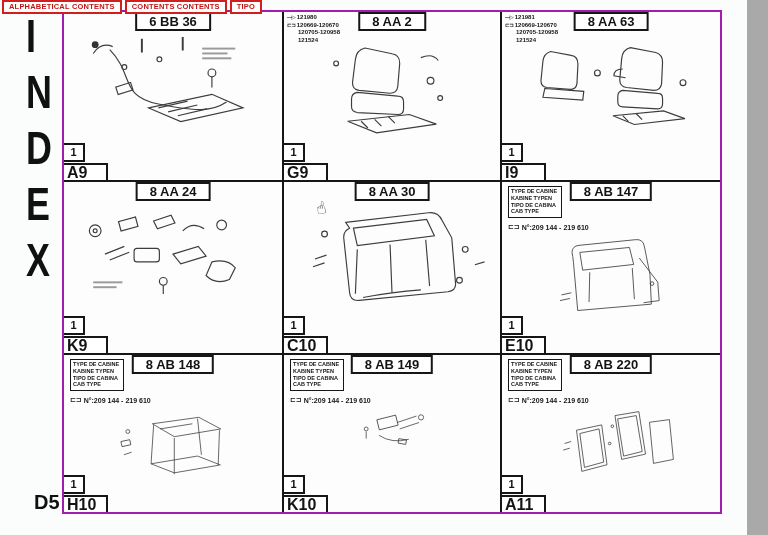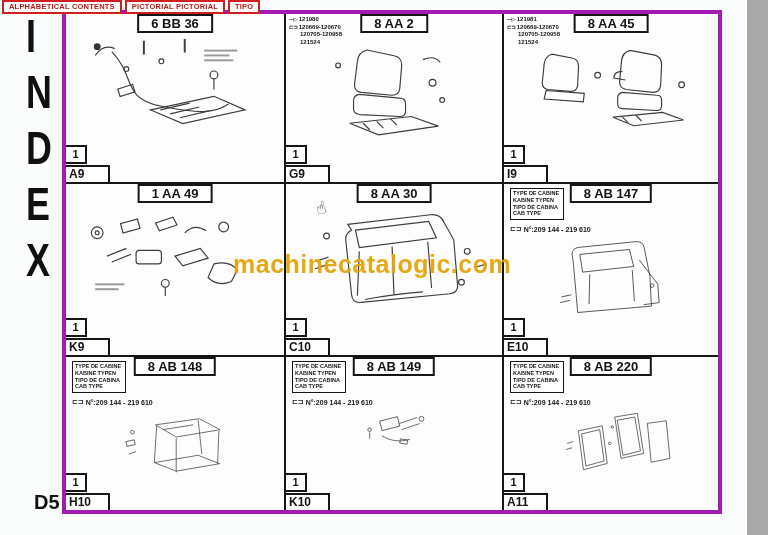--- a/index.html
+++ b/index.html
@@ -18,33 +18,33 @@
              transform:scaleX(.78);transform-origin:left top;}
   .index-col span{display:block;}
 
   .page-label{position:absolute;left:34px;top:491px;font-size:20px;font-weight:bold;color:#101010;}
 
   
   .scroll-strip{position:absolute;right:0;top:0;width:21px;height:535px;background:#a9a9a9;}
 
   
   .grid{position:absolute;left:62px;top:10px;width:660px;height:504px;background:#fdfdfd;
-        border:4px solid #a21caf;box-sizing:border-box;display:grid;
+        border:2px solid #a21caf;box-sizing:border-box;display:grid;
         grid-template-columns:220px 218px 1fr;grid-template-rows:170px 173px 1fr;}
   .cell{position:relative;border-right:2px solid #161616;border-bottom:2px solid #161616;box-sizing:border-box;}
   .cell:nth-child(3n){border-right:none;}
   .cell:nth-child(n+7){border-bottom:none;padding-left:8px;}
 
   .code{position:absolute;top:0;left:50%;transform:translateX(-50%);border:2px solid #161616;
         background:#fff;font-size:13px;font-weight:bold;padding:0 12px;line-height:15px;white-space:nowrap;z-index:3;}
 
   .qty{position:absolute;left:0;bottom:18px;width:19px;height:15px;border:2px solid #161616;border-left:none;
        background:#fff;font-size:11px;font-weight:bold;text-align:center;line-height:15px;z-index:3;}
   .ref{position:absolute;left:0;bottom:0;min-width:34px;height:15px;border:2px solid #161616;border-left:none;border-bottom:none;
-       background:#fff;font-size:12px;font-weight:bold;line-height:15px;padding:0 5px 0 3px;z-index:3;}
+       background:#fff;font-size:16px;font-weight:bold;line-height:15px;padding:0 5px 0 3px;z-index:3;}
 
   .serials{position:absolute;top:2px;left:3px;font-size:6px;font-weight:600;line-height:7.5px;z-index:2;}
   .sline{display:flex;gap:2px;white-space:nowrap;}
   .sline.ind{padding-left:11px;}
   .sicon{font-size:5.5px;letter-spacing:-1px;}
 
   .typebox{position:absolute;top:4px;left:6px;border:1px solid #161616;background:#fff;
            font-size:5.5px;line-height:6.8px;font-weight:600;padding:1px 4px 2px 2px;z-index:2;}
   .range{position:absolute;top:41px;left:6px;display:flex;gap:3px;align-items:center;
          font-size:7px;font-weight:bold;z-index:2;}
@@ -164,21 +164,21 @@
         <circle cx="108" cy="58" r="2"></circle>
     <path d="M40,58 l10,-3 M38,68 l10,-3"></path>
   </g>
 </defs>
   </svg>
 
 <div class="stage">
 
   <div class="tabs">
     <div class="tab">ALPHABETICAL CONTENTS</div>
-    <div class="tab">PICTORIAL PICTORIAL</div>
+    <div class="tab">CONTENTS CONTENTS</div>
     <div class="tab">TIPO</div>
   </div>
 
   <div class="index-col">
     <span>I</span>
     <span>N</span>
     <span>D</span>
     <span>E</span>
     <span>X</span>
   </div>
@@ -217,21 +217,21 @@
       </div>
       <div class="diagram">
         <svg viewBox="0 0 220 110">
             <use href="#d-seat"></use>
           </svg></div>
       <div class="qty">1</div>
       <div class="ref">G9</div>
     </div>
 
     <div class="cell">
-      <div class="code">8 AA 45</div>
+      <div class="code">8 AA 63</div>
       <div class="serials">
         <div class="sline">
             <span class="sicon">—▷</span>
             <span>121981</span>
           </div>
         <div class="sline">
             <span class="sicon">⊏ ⊐</span>
             <span>120669-120670</span>
           </div>
         <div class="sline ind">
@@ -243,21 +243,21 @@
       </div>
       <div class="diagram">
         <svg viewBox="0 0 220 110">
             <use href="#d-seat2"></use>
           </svg></div>
       <div class="qty">1</div>
       <div class="ref">I9</div>
     </div>
 
     <div class="cell">
-      <div class="code">1 AA 49</div>
+      <div class="code">8 AA 24</div>
       <div class="diagram">
         <svg viewBox="0 0 220 110">
             <use href="#d-parts"></use>
           </svg></div>
       <div class="qty">1</div>
       <div class="ref">K9</div>
     </div>
 
     <div class="cell">
       <div class="code">8 AA 30</div>
@@ -344,17 +344,16 @@
       <div class="diagram" style="top:50px">
         <svg viewBox="0 0 220 110">
             <use href="#d-panes"></use>
           </svg></div>
       <div class="qty">1</div>
       <div class="ref">A11</div>
     </div>
 
   </div>
 
-  <div class="watermark">machinecatalogic.com</div>
   <div class="cursor-hand">☝</div>
   <div class="scroll-strip"></div>
 
 </div>
 
 </body></html>

